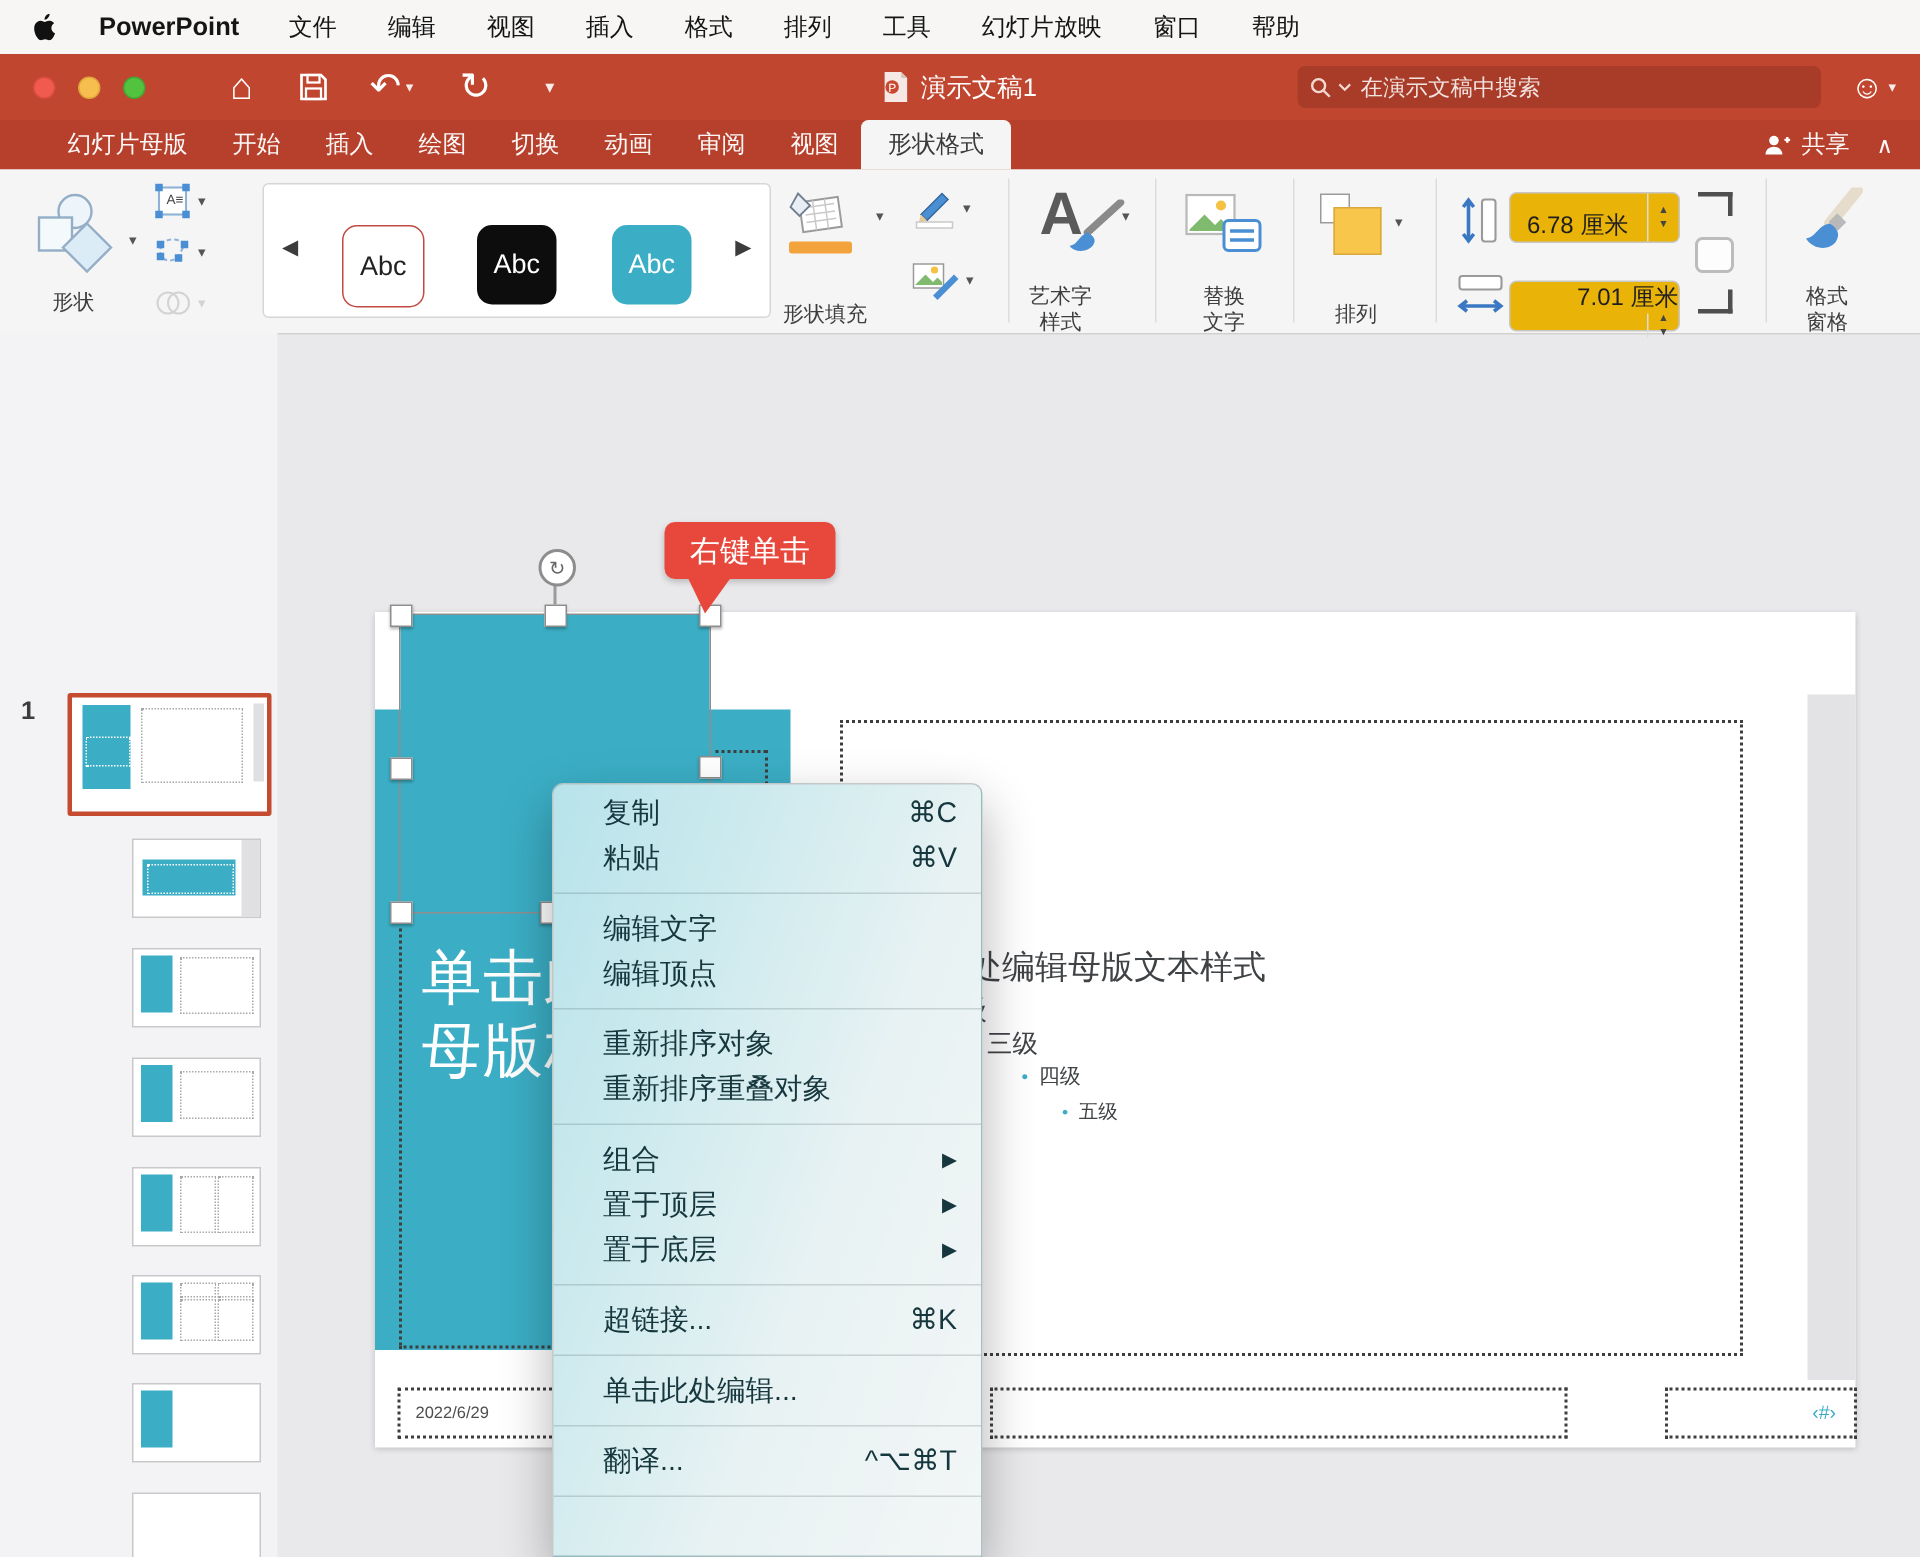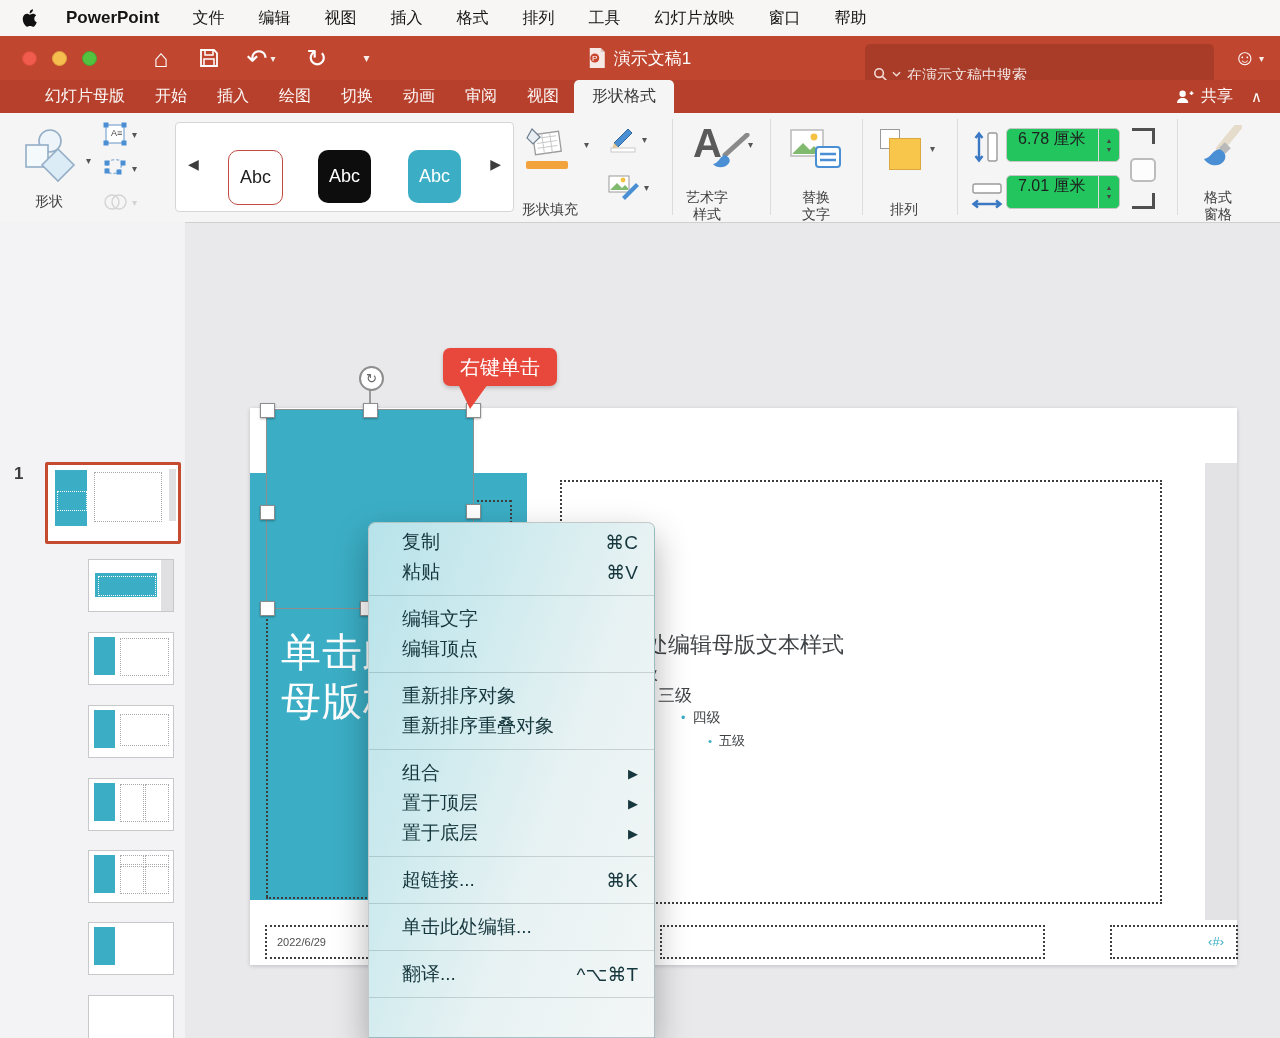--- a/index.html
+++ b/index.html
@@ -18,21 +18,21 @@
   .titlebar{position:absolute;top:36px;left:0;right:0;height:44px;background:#c1462f;color:#fff;}
   .tl{position:absolute;top:15px;width:13px;height:13px;border-radius:50%;}
   .tl.red{left:22px;background:#f05b4e;border:1px solid #d94c40;}
   .tl.yellow{left:52px;background:#f6bd4f;border:1px solid #dfa63c;}
   .tl.green{left:82px;background:#53c23f;border:1px solid #43a533;}
   .tbi{position:absolute;top:0;height:44px;display:flex;align-items:center;justify-content:center;color:#fff;}
   .tbi .glyph{font-size:25px;line-height:1;}
   .caret{font-size:10px;color:rgba(255,255,255,.9);margin-left:3px;}
   .doc-title{position:absolute;top:0;left:50%;transform:translateX(-50%);height:44px;display:flex;align-items:center;gap:8px;font-size:17px;}
   .search{position:absolute;left:865px;top:8px;width:333px;height:28px;background:#a93c28;border-radius:5px;
-          display:flex;align-items:center;padding:16px 8px;gap:4px;}
+          display:flex;align-items:center;padding:0 8px;gap:4px;}
   .search input{background:transparent;border:none;outline:none;color:#fff;font-size:15px;width:210px;
                 font-family:"Liberation Sans","DejaVu Sans",sans-serif;}
   .search input::placeholder{color:rgba(255,255,255,.85);}
   .smiley{position:absolute;right:16px;top:0;height:44px;display:flex;align-items:center;font-size:22px;}
 
   
   .tabrow{position:absolute;top:80px;left:0;right:0;height:33px;background:#b6402b;display:flex;align-items:stretch;
           color:rgba(255,255,255,.96);font-size:16px;}
   .tab{display:flex;align-items:center;padding:0 15px;}
   .tab:first-child{margin-left:30px;}
@@ -44,22 +44,22 @@
   .ribbon{position:absolute;top:113px;left:0;right:0;height:109px;background:#f6f5f5;border-bottom:1px solid #d2d0cf;}
   .ribbon .lbl{position:absolute;font-size:14px;color:#3e3e3e;text-align:center;line-height:17px;}
   .vdiv{position:absolute;top:6px;height:96px;width:1px;background:#dddcdb;}
   .gallery{position:absolute;left:175px;top:9px;width:337px;height:88px;background:#fff;border:1px solid #d7d6d5;border-radius:4px;}
   .gal-arrow{position:absolute;top:33px;font-size:14px;color:#3c3c3c;}
   .chip{position:absolute;top:27px;width:53px;height:53px;border-radius:10px;display:flex;align-items:center;justify-content:center;
         font-size:18px;}
   .chip.c1{left:52px;background:#fff;border:1px solid #bf4b43;color:#222;}
   .chip.c2{left:142px;background:#0d0d0d;color:#fff;}
   .chip.c3{left:232px;background:#3baec5;color:#fff;}
-  .spin{position:absolute;width:112px;height:32px;background:#22c55e;border:1px solid #c8c7c6;border-radius:5px;
-        display:flex;align-items:flex-start;}
+  .spin{position:absolute;width:112px;height:32px;background:#eab308;border:1px solid #c8c7c6;border-radius:5px;
+        display:flex;align-items:flex-end;}
   .spin .val{padding-left:11px;font-size:16px;color:#1e1e1e;}
   .stepper{margin-left:auto;height:100%;width:20px;border-left:1px solid #dddcdb;display:flex;flex-direction:column;
            align-items:center;justify-content:center;gap:2px;font-size:7px;color:#444;}
   .mini-caret{font-size:10px;color:#555;}
   .corner-top{position:absolute;width:20px;height:13px;border-top:3px solid #4f4f4f;border-right:3px solid #4f4f4f;}
   .corner-bot{position:absolute;width:20px;height:13px;border-bottom:3px solid #4f4f4f;border-right:3px solid #4f4f4f;}
   .lock-box{position:absolute;width:22px;height:20px;border:2px solid #bdbcbb;border-radius:5px;background:#fdfdfd;}
 
   
   .sidebar{position:absolute;top:222px;left:0;width:185px;height:816px;background:#f3f3f5;}
@@ -329,21 +329,21 @@
           <span>▲</span>
           <span>▼</span>
         </span>
     </div>
     <span class="abs" style="left:970px;top:68px;">
       <svg width="34" height="32" viewBox="0 0 34 32">
           <rect x="3" y="3" width="28" height="9" rx="2" fill="#fff" stroke="#9a9a9a" stroke-width="1.4"></rect>
           <path d="M4 23h26M8 19.5 3.5 23 8 26.5M26 19.5 30.5 23 26 26.5" fill="none" stroke="#3b78c4" stroke-width="2.4"></path>
         </svg>
     </span>
-    <div class="spin" style="left:1006px;top:62px;">
+    <div class="spin" style="left:1006px;top:74px;flex-direction:column;">
       <span class="val">7.01 厘米</span>
       <span class="stepper">
           <span>▲</span>
           <span>▼</span>
         </span>
     </div>
     <span class="corner-top" style="left:1132px;top:15px;"></span>
     <span class="lock-box" style="left:1130px;top:45px;"></span>
     <span class="corner-bot" style="left:1132px;top:80px;"></span>
 

